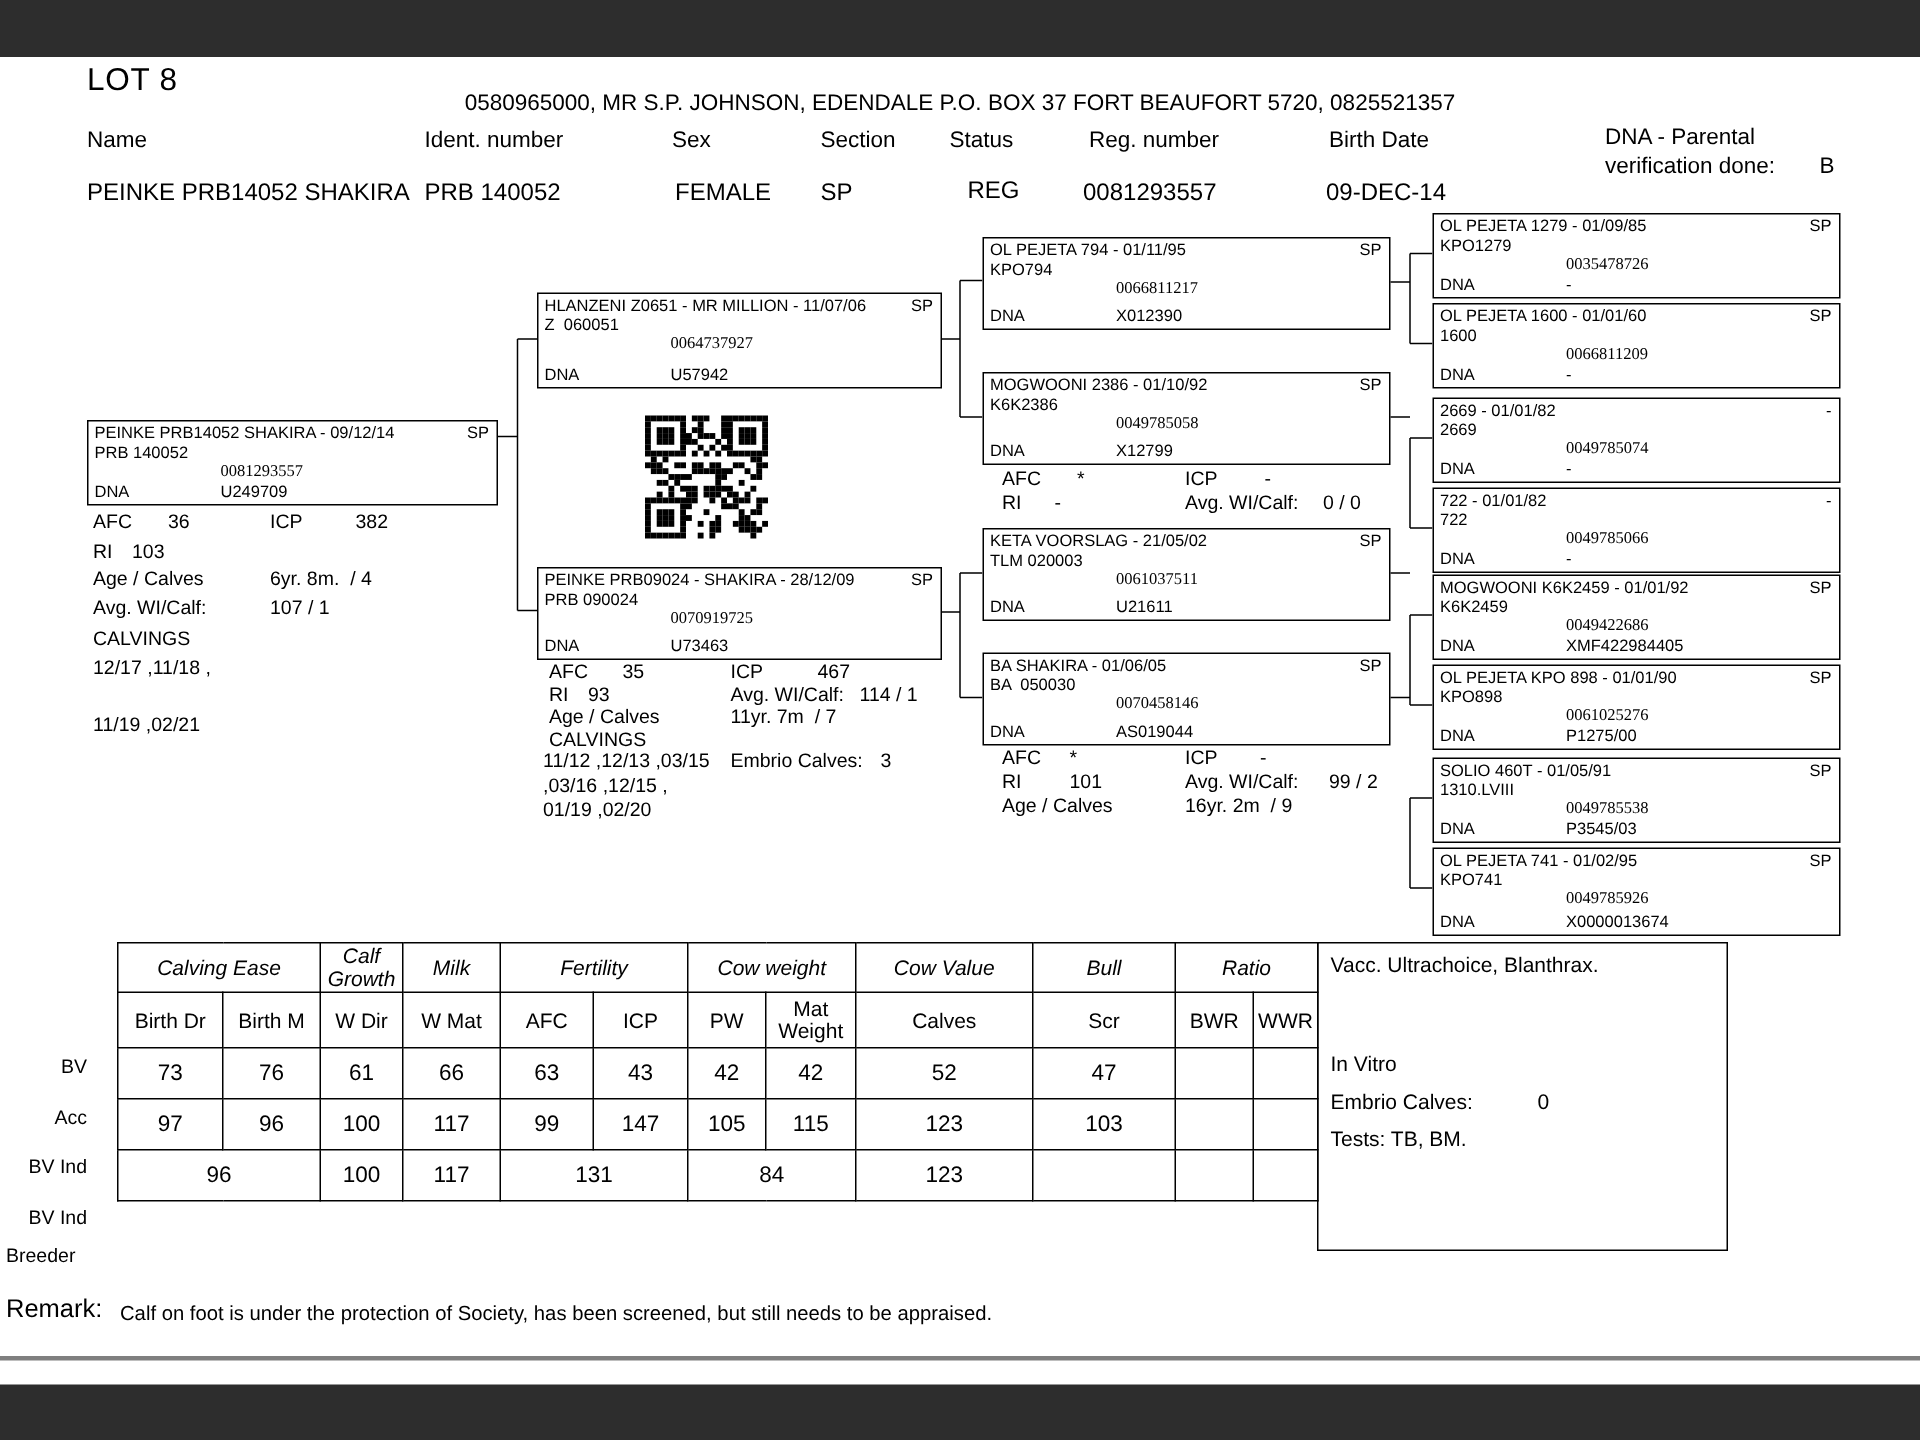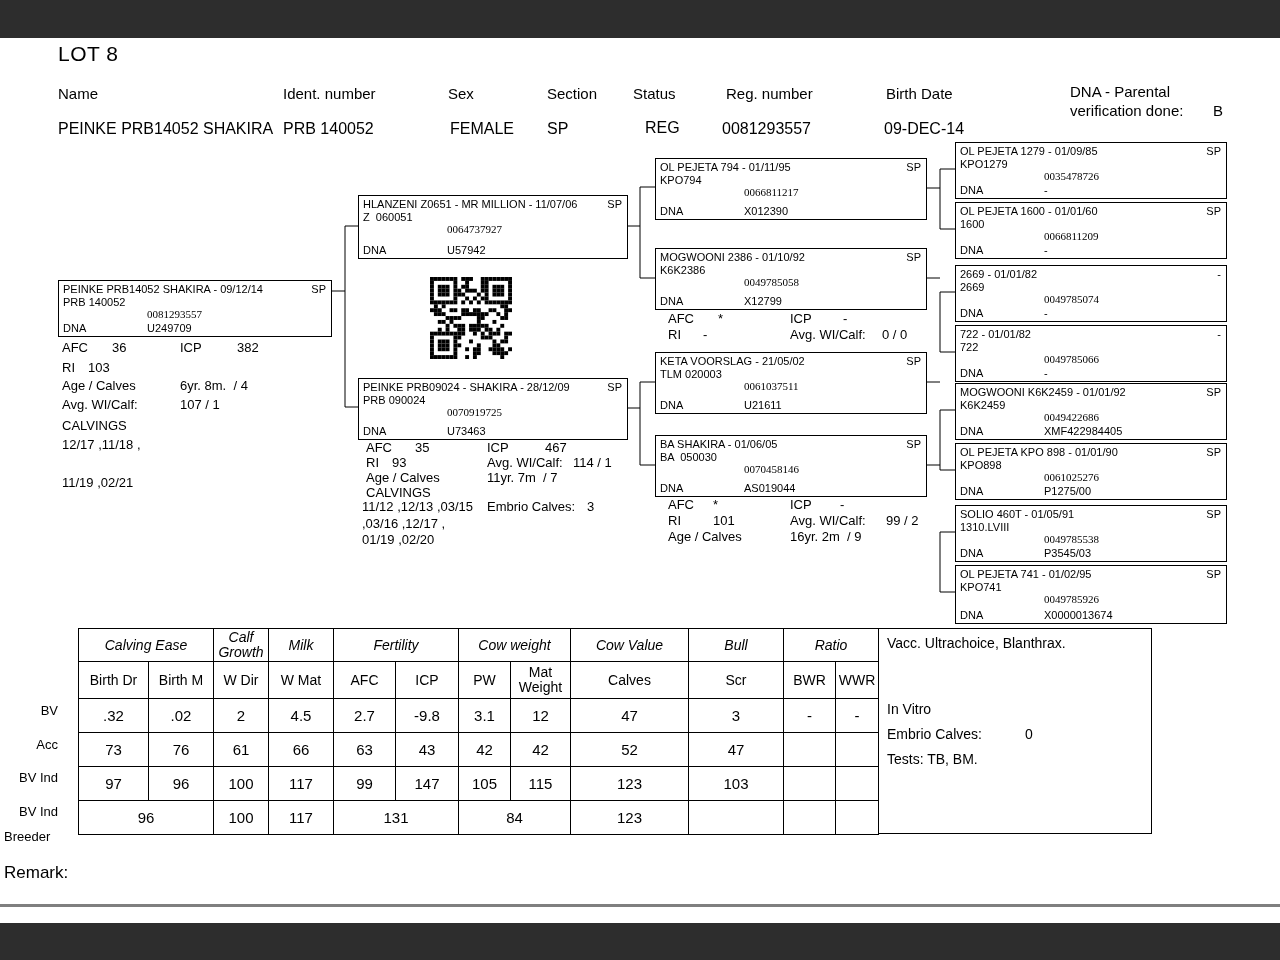--- a/index.html
+++ b/index.html
@@ -38,20 +38,21 @@
   .remarkbox{position:absolute;left:78px;top:832px;width:1072px;height:34px;border:1px solid #000;}
   .rowlab{font-size:13px;text-align:right;width:58px;left:0;}
 </style>
 </head>
 <body>
 
 <div class="sheet">
   <div class="bar top"></div>
 
   <div class="lot t">LOT 8</div>
+  <div class="owner t">0580965000, MR S.P. JOHNSON, EDENDALE P.O. BOX 37 FORT BEAUFORT 5720, 0825521357</div>
 
   <span class="t hlabel" style="left:58px;top:85px">Name</span>
   <span class="t hlabel" style="left:283px;top:85px">Ident. number</span>
   <span class="t hlabel" style="left:448px;top:85px">Sex</span>
   <span class="t hlabel" style="left:547px;top:85px">Section</span>
   <span class="t hlabel" style="left:633px;top:85px">Status</span>
   <span class="t hlabel" style="left:726px;top:85px">Reg. number</span>
   <span class="t hlabel" style="left:886px;top:85px">Birth Date</span>
   <span class="t hlabel" style="left:1070px;top:83px">DNA - Parental</span>
   <span class="t hlabel" style="left:1070px;top:102px">verification done:</span>
@@ -445,21 +446,21 @@
   <span class="t stat" style="left:366px;top:456px">RI</span>
   <span class="t stat" style="left:392px;top:456px">93</span>
   <span class="t stat" style="left:487px;top:456px">Avg. WI/Calf:</span>
   <span class="t stat" style="left:573px;top:456px">114 / 1</span>
   <span class="t stat" style="left:366px;top:471px">Age / Calves</span>
   <span class="t stat" style="left:487px;top:471px">11yr. 7m  / 7</span>
   <span class="t stat" style="left:366px;top:486px">CALVINGS</span>
   <span class="t stat" style="left:362px;top:500px">11/12 ,12/13 ,03/15</span>
   <span class="t stat" style="left:487px;top:500px">Embrio Calves:</span>
   <span class="t stat" style="left:587px;top:500px">3</span>
-  <span class="t stat" style="left:362px;top:517px">,03/16 ,12/17 ,</span>
+  <span class="t stat" style="left:362px;top:517px">,03/16 ,12/15 ,</span>
   <span class="t stat" style="left:362px;top:533px">01/19 ,02/20</span>
 
   <span class="t stat" style="left:668px;top:312px">AFC</span>
   <span class="t stat" style="left:718px;top:312px">*</span>
   <span class="t stat" style="left:790px;top:312px">ICP</span>
   <span class="t stat" style="left:843px;top:312px">-</span>
   <span class="t stat" style="left:668px;top:328px">RI</span>
   <span class="t stat" style="left:703px;top:328px">-</span>
   <span class="t stat" style="left:790px;top:328px">Avg. WI/Calf:</span>
   <span class="t stat" style="left:882px;top:328px">0 / 0</span>
@@ -509,34 +510,20 @@
       <th>AFC</th>
       <th>ICP</th>
       <th>PW</th>
       <th>Mat Weight</th>
       <th>Calves</th>
       <th>Scr</th>
       <th>BWR</th>
       <th>WWR</th>
     </tr>
     <tr class="dr">
-      <td>.32</td>
-      <td>.02</td>
-      <td>2</td>
-      <td>4.5</td>
-      <td>2.7</td>
-      <td>-9.8</td>
-      <td>3.1</td>
-      <td>12</td>
-      <td>47</td>
-      <td>3</td>
-      <td>-</td>
-      <td>-</td>
-    </tr>
-    <tr class="dr">
       <td>73</td>
       <td>76</td>
       <td>61</td>
       <td>66</td>
       <td>63</td>
       <td>43</td>
       <td>42</td>
       <td>42</td>
       <td>52</td>
       <td>47</td>
@@ -580,16 +567,17 @@
 
   <div class="vaccbox">
     <span class="t" style="left:8px;top:6px;font-size:14px">Vacc. Ultrachoice, Blanthrax.</span>
     <span class="t" style="left:8px;top:72px;font-size:14px">In Vitro</span>
     <span class="t" style="left:8px;top:97px;font-size:14px">Embrio Calves:</span>
     <span class="t" style="left:146px;top:97px;font-size:14px">0</span>
     <span class="t" style="left:8px;top:122px;font-size:14px">Tests: TB, BM.</span>
   </div>
 
 
+  <span class="t" style="left:80px;top:868px;font-size:13.5px">Calf on foot is under the protection of Society, has been screened, but still needs to be appraised.</span>
 
   <div class="rule"></div>
   <div class="bar bottom"></div>
 </div>
 
 </body></html>

